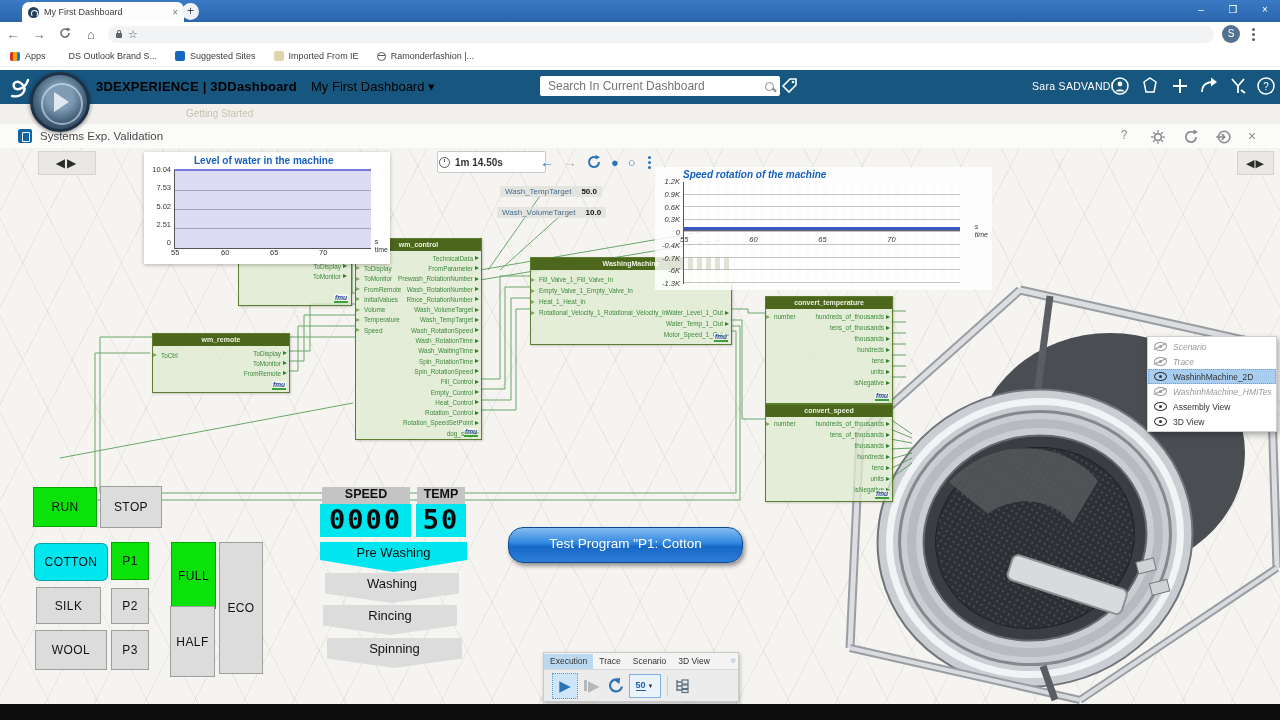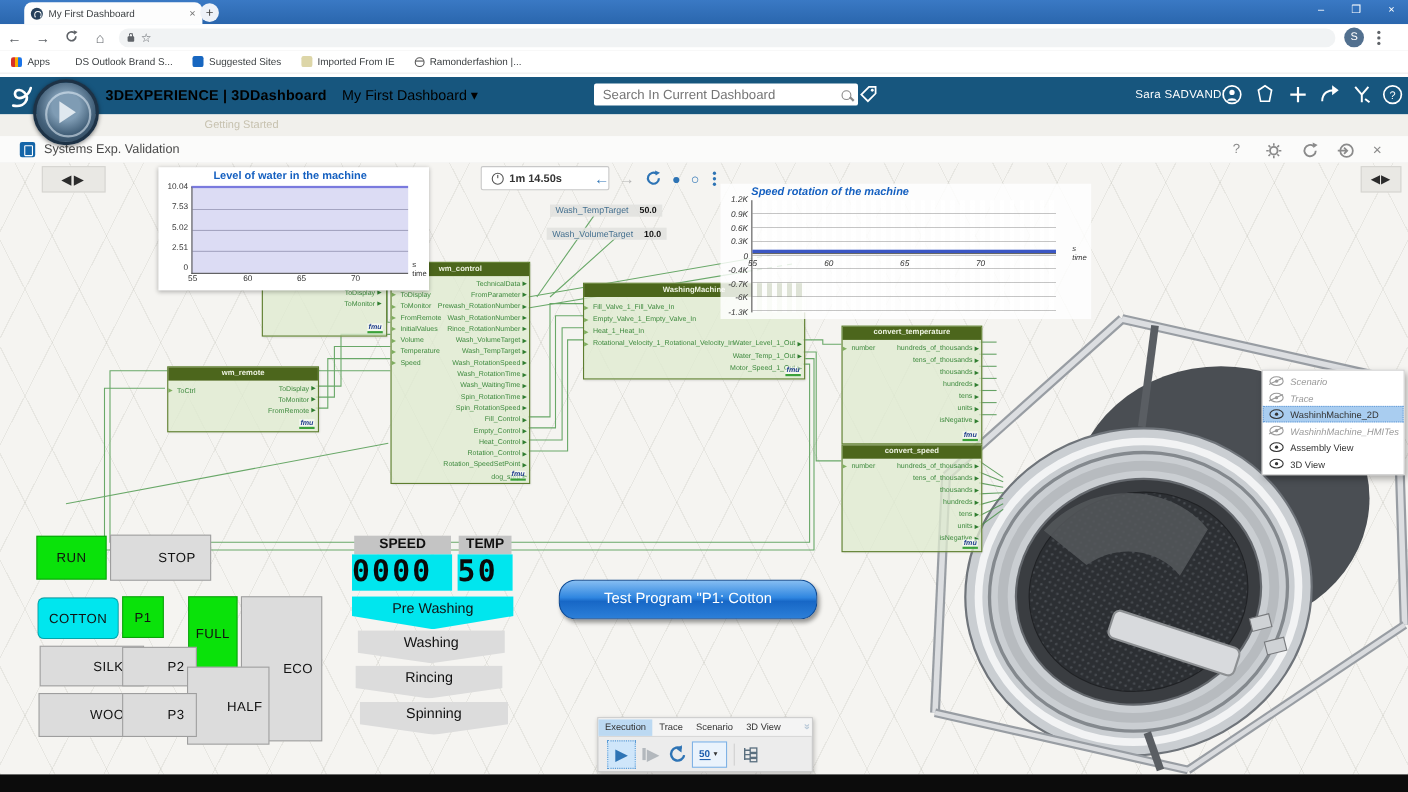--- a/index.html
+++ b/index.html
@@ -98,21 +98,21 @@
   #splot{position:absolute;left:28px;top:15px;width:276px;height:102px;border-left:1px solid #555;
          background-image:repeating-linear-gradient(transparent 0 11.6px,rgba(150,150,150,.55) 11.6px 12.6px),
                           repeating-linear-gradient(90deg,rgba(255,255,255,.95) 0 4px,transparent 4px 9px);}
   #schart .yticks{left:0px;top:10px;width:25px;height:111px;}
   #szero{position:absolute;left:0;top:48px;width:100%;height:1px;background:#666;}
   #sline{position:absolute;left:0;top:45px;width:100%;height:2.5px;background:#3b57c4;}
   #schart .xticks{left:28px;top:68px;width:276px;}
   #schart .stime{right:4px;top:56px;text-align:left;}
   
   #timer{left:437px;top:3px;width:106px;height:20px;background:#fff;border:1px solid #c8c8c8;border-radius:2px;
-         display:flex;align-items:center;gap:5px;padding-left:9px;font-size:10px;font-weight:bold;color:#333;z-index:6;}
+         display:flex;align-items:center;gap:5px;padding-left:1px;font-size:10px;font-weight:bold;color:#333;z-index:6;}
   .clock{width:9px;height:9px;border:1.2px solid #555;border-radius:50%;position:relative;}
   .clock:after{content:"";position:absolute;left:3.5px;top:1.5px;width:1.2px;height:3px;background:#555;}
   #playrow{left:540px;top:6px;display:flex;align-items:center;gap:9px;z-index:6;}
   #playrow .blue{color:#2e74b5;font-size:14px;font-weight:bold;}
   #playrow .gray{color:#b4b4b4;font-size:14px;font-weight:bold;}
   .vdots{width:3px;height:3px;border-radius:50%;background:#2e74b5;box-shadow:0 5px 0 #2e74b5,0 -5px 0 #2e74b5;margin-left:3px;}
   
   .param{position:absolute;z-index:6;display:flex;align-items:center;gap:10px;
          background:rgba(225,225,222,.85);padding:1px 5px;font-size:8px;}
   .param .pn{color:#45708f;} .param .pv{color:#111;font-weight:bold;}
@@ -123,37 +123,37 @@
   .prow{display:flex;align-items:center;gap:2px;height:var(--rh,10.3px);white-space:nowrap;}
   .pr .prow{justify-content:flex-end;}
   .tri{width:0;height:0;border:2.5px solid transparent;border-left:4px solid #2f7d2f;display:inline-block;flex:0 0 auto;}
   .pl .tri{border-left-color:#7fae5f;}
   .fmu{position:absolute;right:3px;bottom:2px;font-size:6.5px;font-style:italic;font-weight:bold;color:#23418e;
        border-bottom:2px solid #3aa13a;padding:0 1px;background:rgba(255,255,255,.55);}
   #lines{left:0;top:0;width:1280px;height:556px;z-index:3;pointer-events:none;}
   
   #hmibtns div{position:absolute;border:1px solid rgba(0,0,0,.28);display:flex;align-items:center;justify-content:center;
                font-size:12px;color:#111;letter-spacing:.4px;z-index:5;}
-  #hmibtns div.green{background:#0ae20a;} #hmibtns div.cyan{background:#00e6ee;border-radius:6px;} #hmibtns div.gray{background:#dcdcdc;padding-left:30px;}
+  #hmibtns div.green{background:#0ae20a;} #hmibtns div.cyan{background:#00e6ee;border-radius:6px;} #hmibtns div.gray{background:#dcdcdc;}
   #hmibtns div:nth-of-type(1){left:33px;top:339px;width:62px;height:38px;}
   #hmibtns div:nth-of-type(2){left:100px;top:338px;width:60px;height:40px;}
   #hmibtns div:nth-of-type(3){left:34px;top:395px;width:72px;height:36px;}
   #hmibtns div:nth-of-type(4){left:111px;top:394px;width:36px;height:36px;}
   #hmibtns div:nth-of-type(5){left:171px;top:394px;width:43px;height:65px;}
   #hmibtns div:nth-of-type(6){left:219px;top:394px;width:42px;height:130px;}
   #hmibtns div:nth-of-type(7){left:36px;top:439px;width:63px;height:35px;}
   #hmibtns div:nth-of-type(8){left:111px;top:440px;width:36px;height:34px;}
   #hmibtns div:nth-of-type(9){left:170px;top:458px;width:43px;height:69px;}
   #hmibtns div:nth-of-type(10){left:35px;top:482px;width:70px;height:38px;}
   #hmibtns div:nth-of-type(11){left:111px;top:482px;width:36px;height:38px;}
   
   .disp-label{position:absolute;background:#c4c4c4;color:#111;font-size:12.5px;font-weight:bold;
               text-align:center;z-index:5;}
   .disp-val{position:absolute;background:#00e6ee;color:#0a0a0a;font-size:27px;font-weight:bold;
-            letter-spacing:2px;z-index:5;font-family:"DejaVu Sans Mono","Liberation Mono",monospace;}
+            text-align:center;letter-spacing:2px;z-index:5;font-family:"DejaVu Sans Mono","Liberation Mono",monospace;}
   
   #phases div{position:absolute;background:#dcdcdc;color:#111;font-size:13px;text-align:center;z-index:5;
               clip-path:polygon(0 0,100% 0,100% 68%,50% 100%,0 68%);padding-top:3px;}
   #phases div.act{background:#00e6ee;clip-path:polygon(0 0,100% 0,100% 60%,50% 100%,0 60%);}
   #phases div:nth-of-type(1){left:320px;top:394px;width:147px;height:27px;}
   #phases div:nth-of-type(2){left:325px;top:425px;width:134px;height:27px;}
   #phases div:nth-of-type(3){left:323px;top:457px;width:134px;height:27px;}
   #phases div:nth-of-type(4){left:327px;top:490px;width:135px;height:27px;}
   
   #testbtn{left:508px;top:379px;width:233px;height:34px;border-radius:15px;z-index:5;

